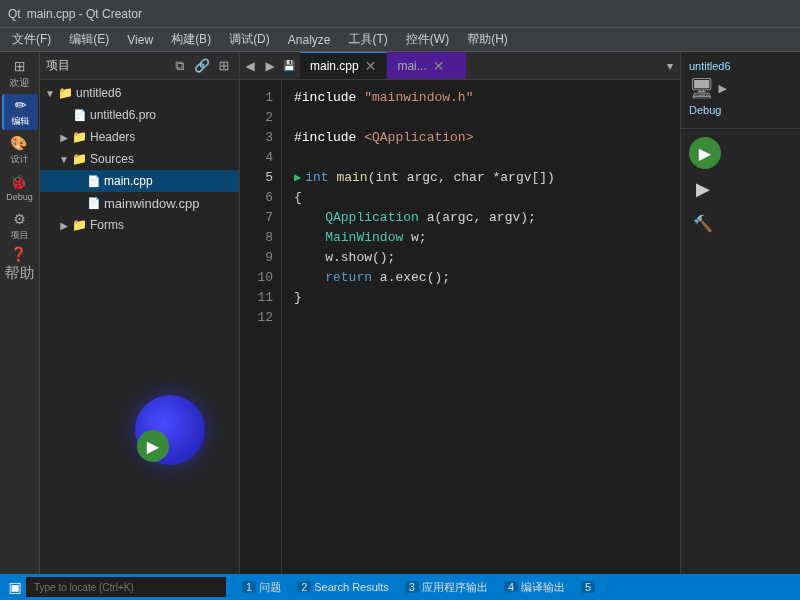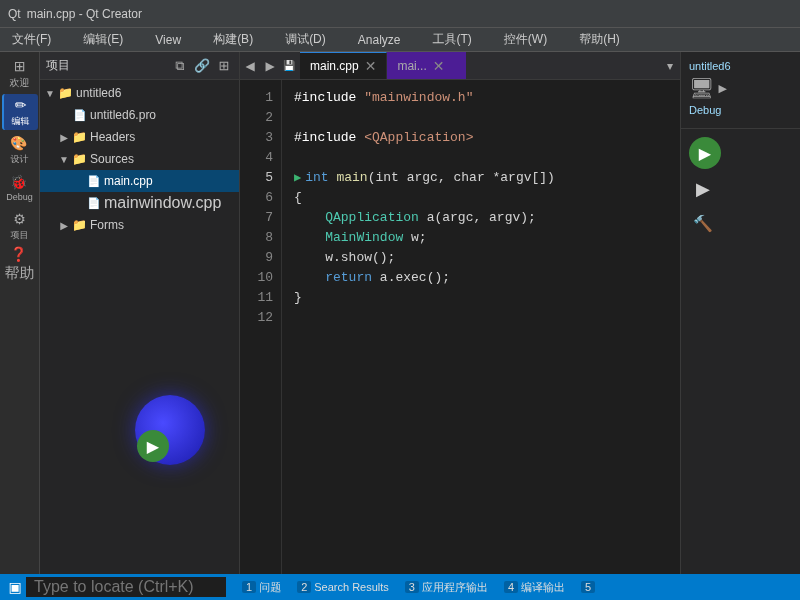--- a/index.html
+++ b/index.html
@@ -26,21 +26,21 @@
     }
 
     
     #menu-bar {
       background: #3c3f41;
       height: 24px;
       display: flex;
       align-items: center;
       padding: 0 4px;
       border-bottom: 1px solid #555;
-      gap: 16px;
+      gap: 2px;
     }
     .menu-item {
       padding: 2px 8px;
       color: #ccc;
       cursor: pointer;
       border-radius: 2px;
       font-size: 12px;
     }
 
     
@@ -305,21 +305,21 @@
       cursor: pointer;
       color: white;
       font-size: 14px;
       border-radius: 2px;
     }
     #locate-input {
       background: #1e1e1e;
       border: none;
       color: #fef9c3;
       padding: 2px 8px;
-      font-size: 16px;
+      font-size: 10px;
       width: 200px;
       height: 20px;
       outline: none;
     }
     #bottom-status-items {
       display: flex;
       align-items: center;
       gap: 4px;
       margin-left: 8px;
     }
@@ -454,21 +454,21 @@
           <span style="font-size:12px;">Sources</span>
         </div>
         <div class="tree-item selected" style="padding-left: 32px;">
           <span class="arrow"></span>
           <span class="file-icon" style="color:#5c9bd4; font-size:11px;">📄</span>
           <span style="font-size:12px;">main.cpp</span>
         </div>
         <div class="tree-item" style="padding-left: 32px;">
           <span class="arrow"></span>
           <span class="file-icon" style="color:#5c9bd4; font-size:11px;">📄</span>
-          <span style="font-size:16px;">mainwindow.cpp</span>
+          <span style="font-size:13px;">mainwindow.cpp</span>
         </div>
         <div class="tree-item" style="padding-left: 18px;">
           <span class="arrow">▶</span>
           <span class="file-icon" style="color:#e6b800;">📁</span>
           <span style="font-size:12px;">Forms</span>
         </div>
       </div>
   </div>
 
   <div id="editor-area">

